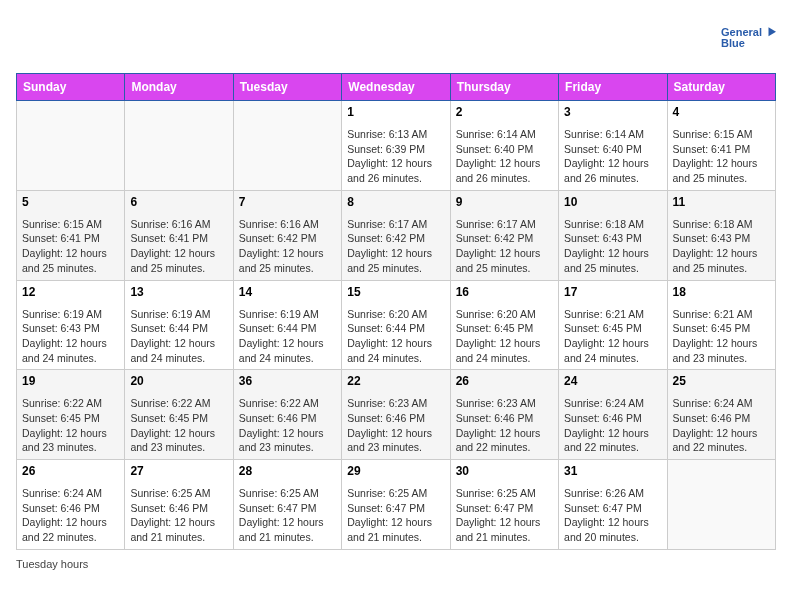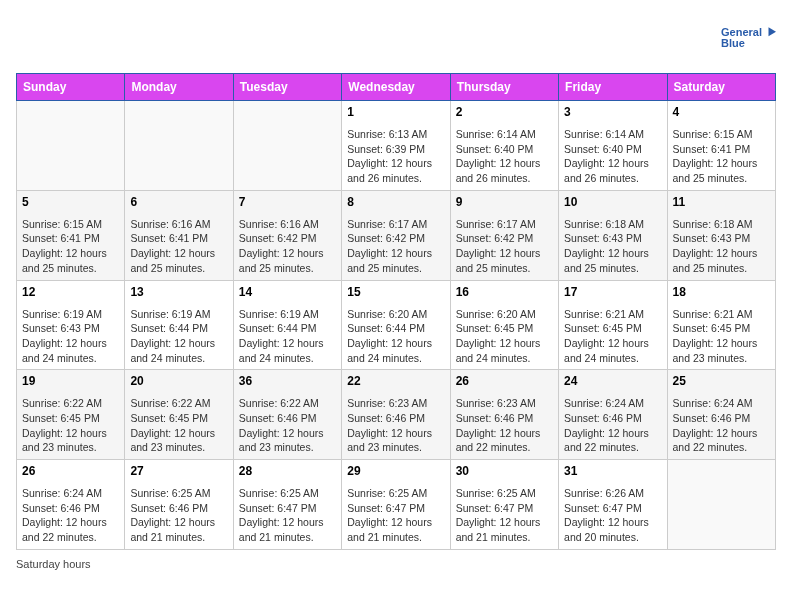--- a/index.html
+++ b/index.html
@@ -308,14 +308,14 @@
           <div class="day-info">
             Sunrise: 6:26 AM<br>Sunset: 6:47 PM<br>Daylight: 12 hours and 20 minutes.
           </div>
         </td>
         <td class="empty-cell"></td>
       </tr>
     </tbody>
 </table>
 
 <div class="footer">
-  <span>Saturday hours</span>
+  <span>Tuesday hours</span>
 </div>
 
 </body></html>

